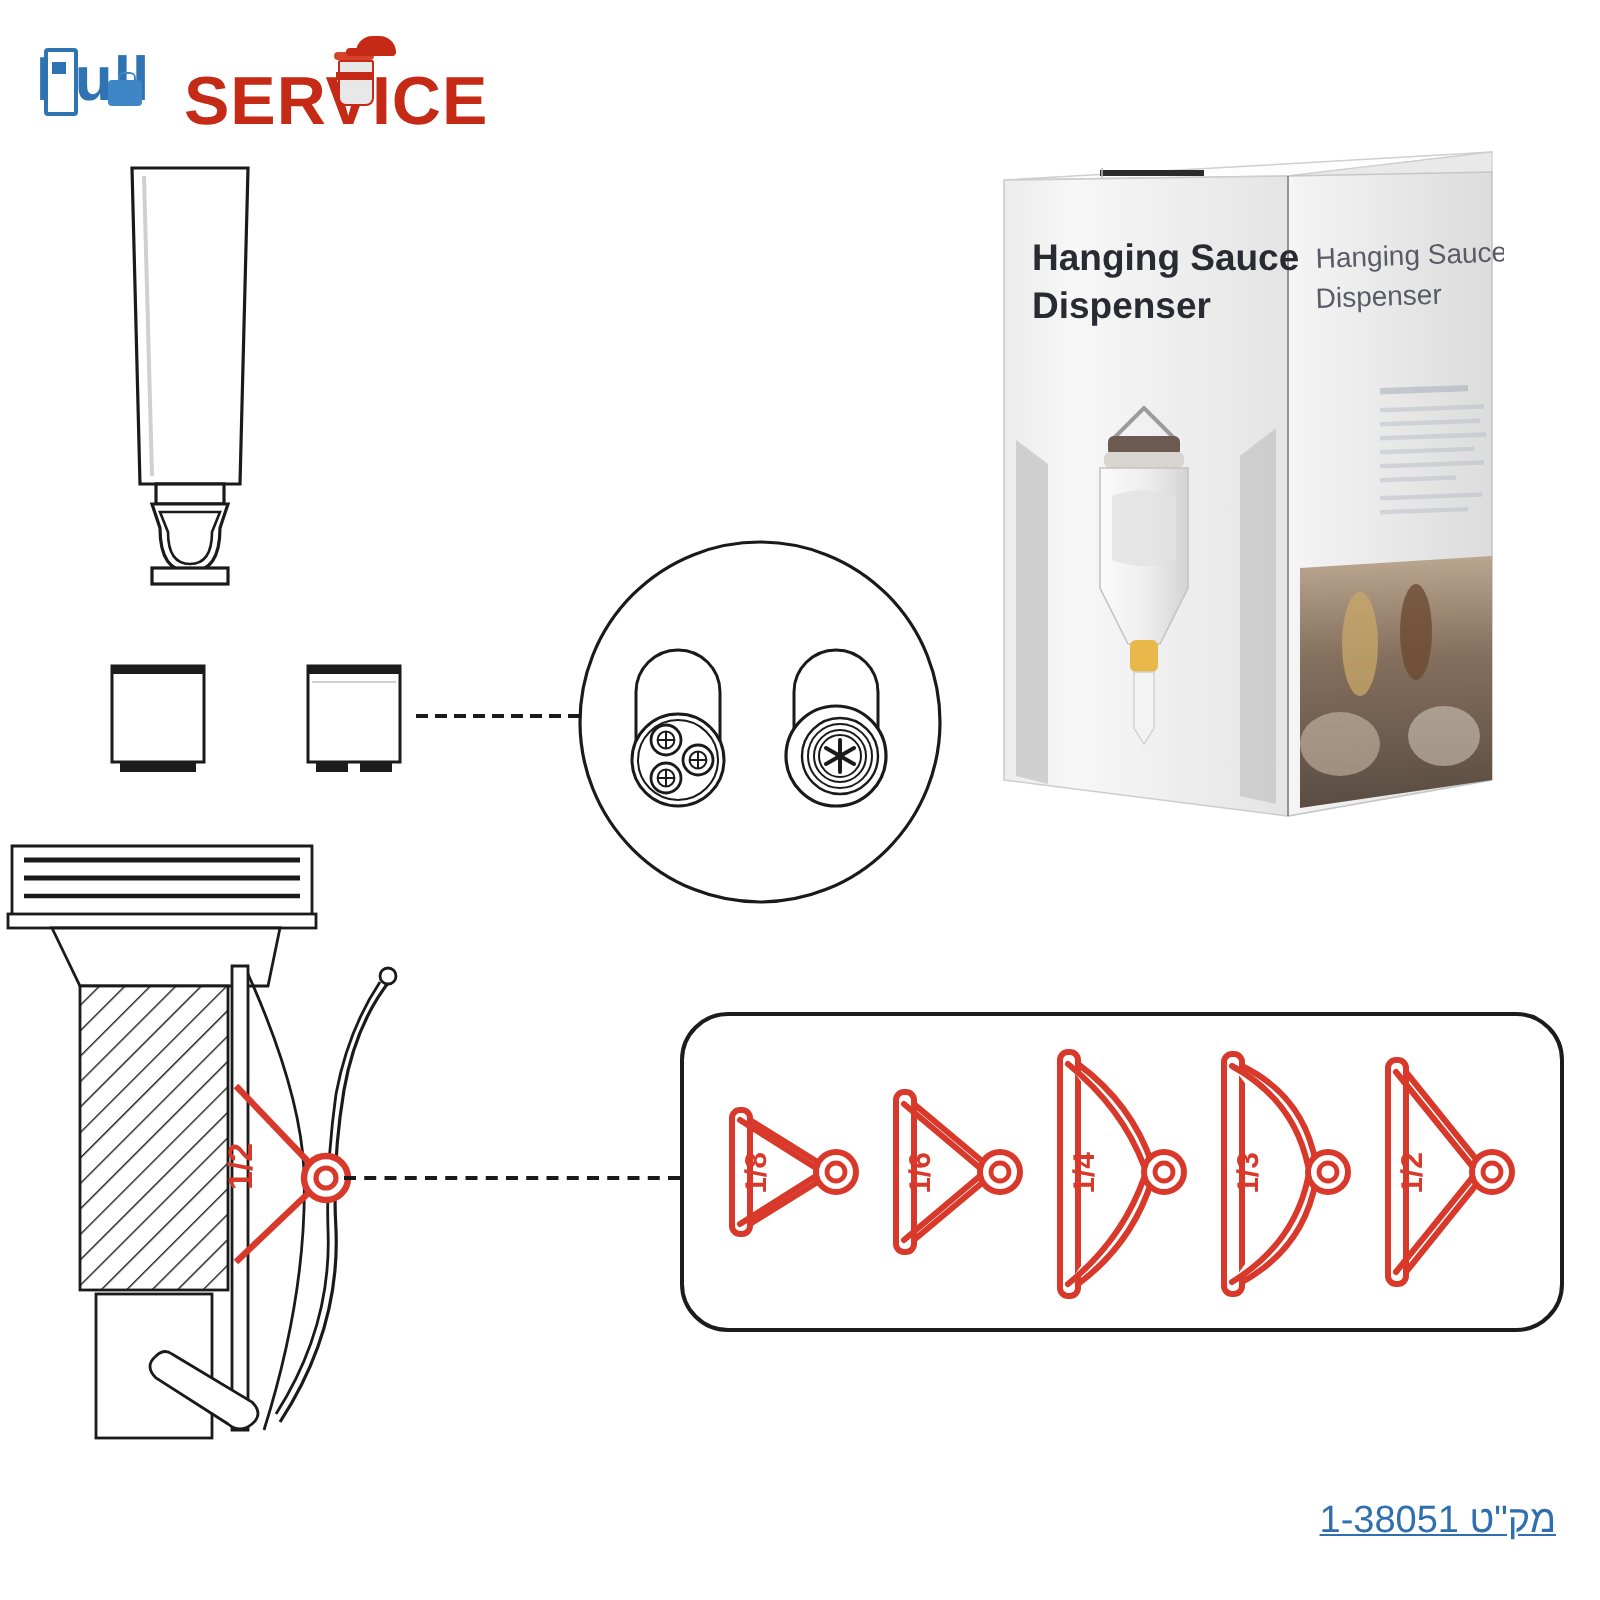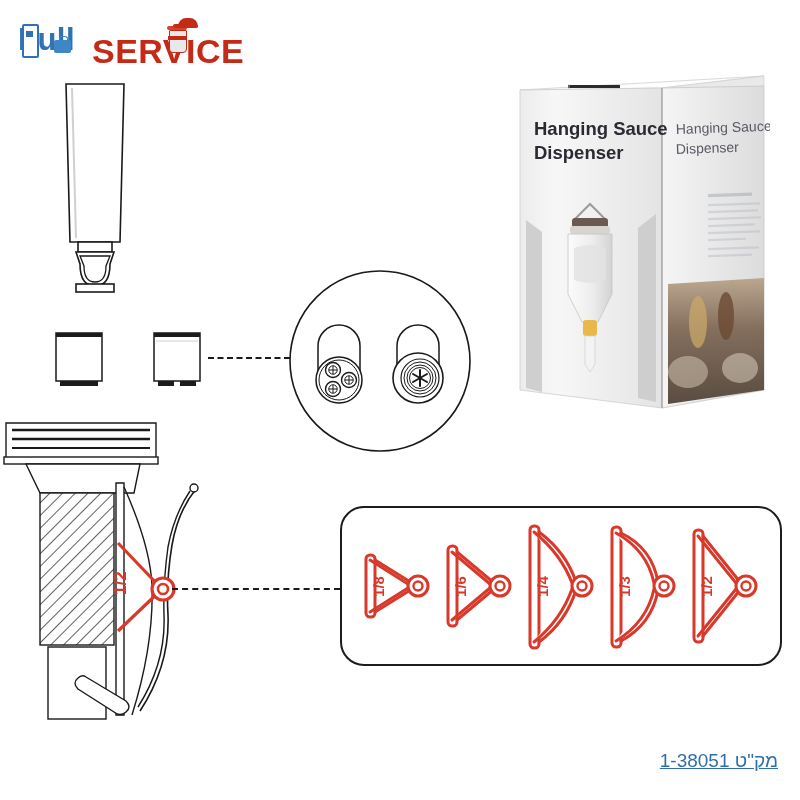--- a/index.html
+++ b/index.html
@@ -26,21 +26,21 @@
   #logo-cup{left:159px;top:16px;width:16px;height:21px;background:#e8e8e8;border:1.5px solid #c42a16;border-radius:1px 1px 4px 4px;}
   #logo-cup:before{content:"";position:absolute;left:-2px;top:5px;width:18px;height:4px;background:#c42a16;}
   #logo-cup:after{content:"";position:absolute;left:-3px;top:-5px;width:20px;height:4px;background:#d6432c;border-radius:2px;}
   #logo-cap{left:168px;top:4px;width:20px;height:10px;background:#c42a16;border-radius:9px 9px 2px 2px;}
   #logo-cap:after{content:"";position:absolute;left:-5px;top:6px;width:12px;height:4px;background:#c42a16;border-radius:3px;}
 
   
   .dash-line{position:absolute;border-top:2.5px dashed #1a1a1a;height:0;}
 
   
-  #box-wrap{position:absolute;left:512px;top:72px;width:258px;height:348px;}
+  #box-wrap{position:absolute;left:494px;top:72px;width:258px;height:348px;}
   svg{display:block;}
 
   
   #callout{position:absolute;left:287px;top:268px;width:186px;height:186px;}
 
   
   #clips-panel{
     position:absolute;left:340px;top:506px;width:438px;height:156px;
     border:2px solid #1c1c1c;border-radius:24px;background:#fff;
   }

